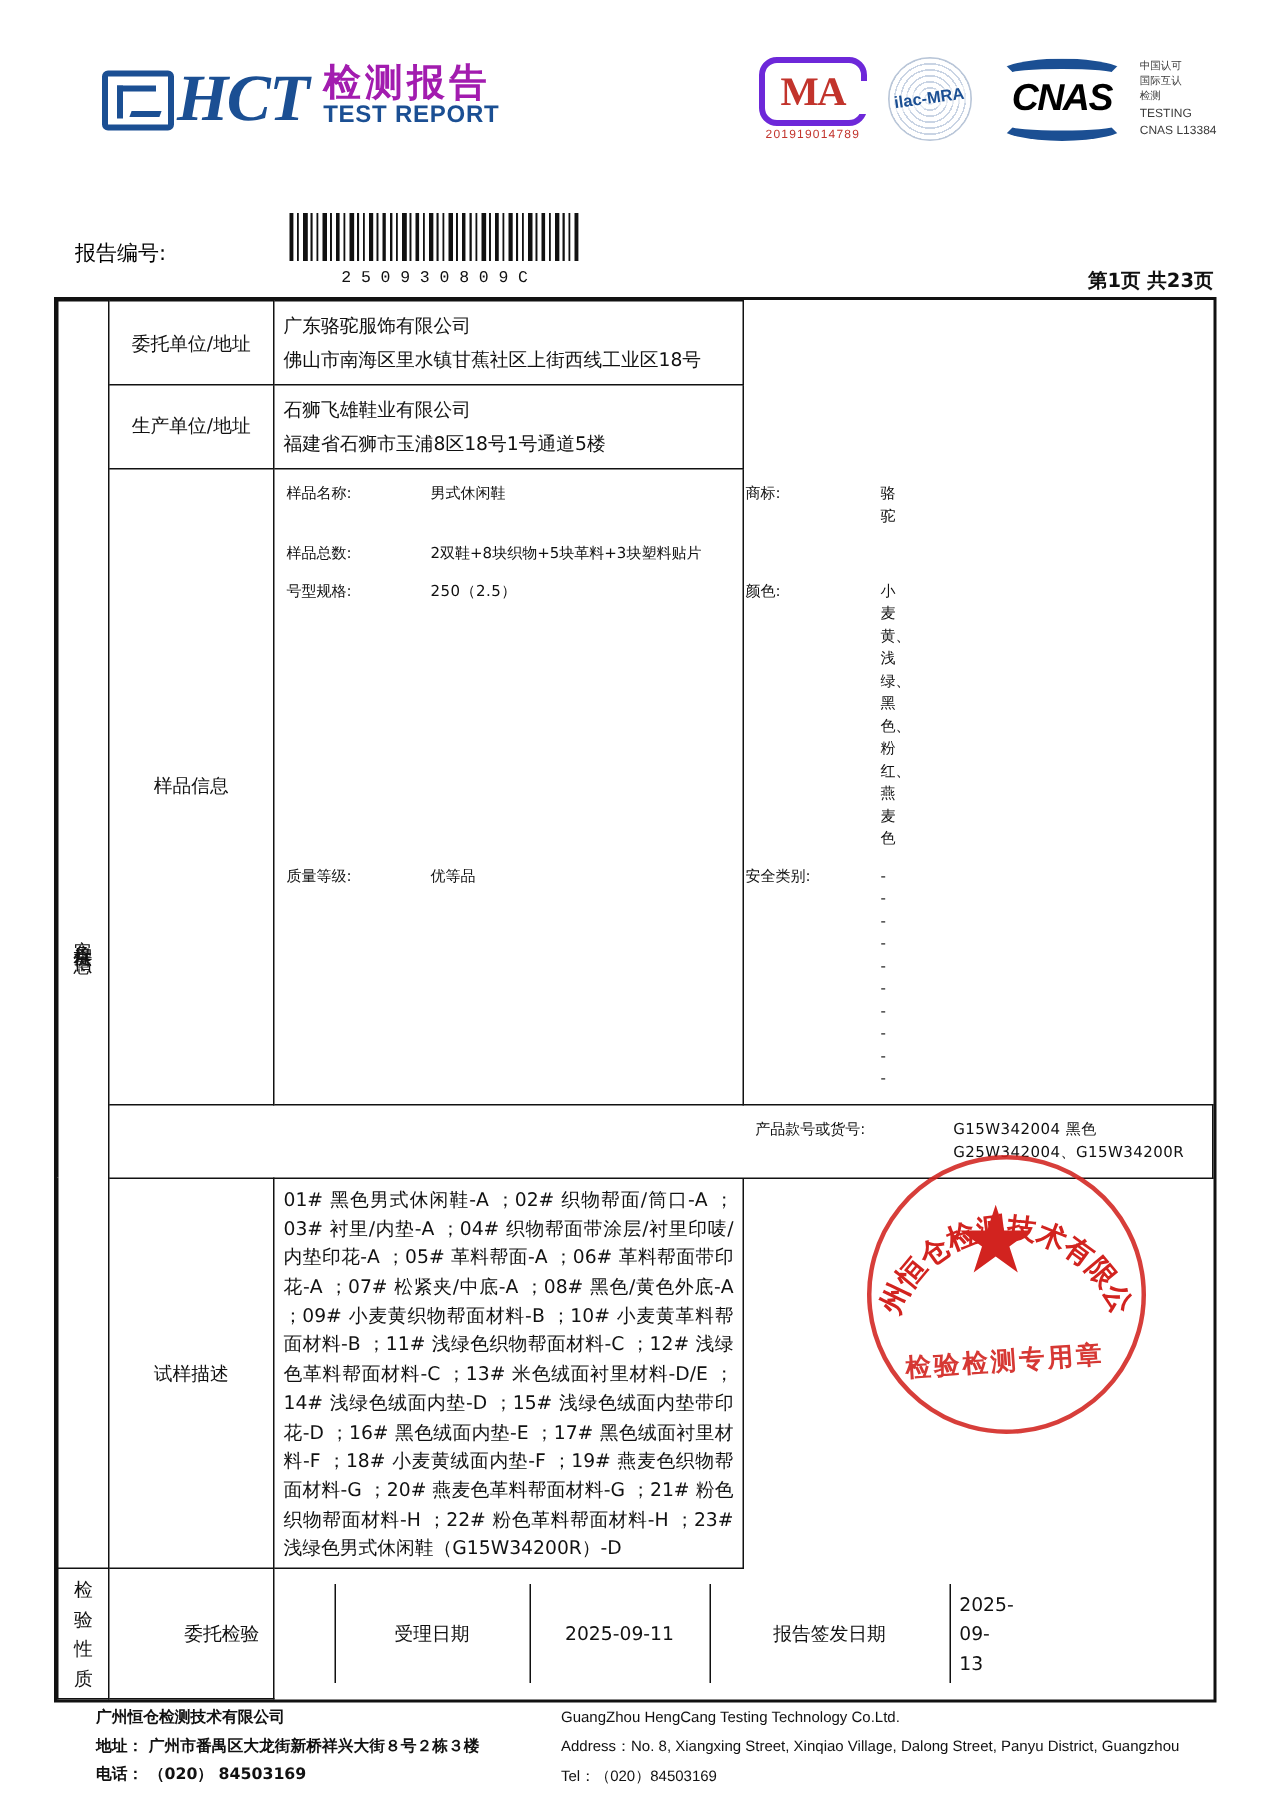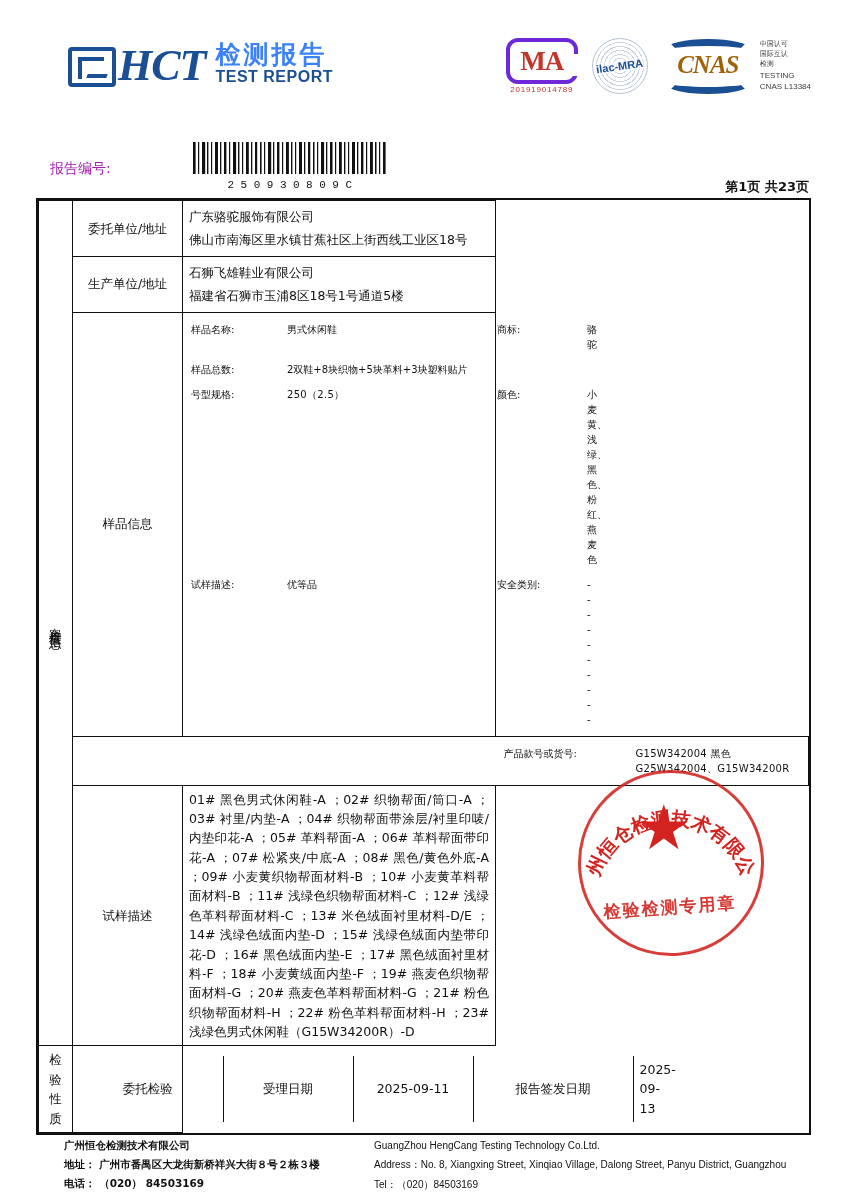--- a/index.html
+++ b/index.html
@@ -27,21 +27,21 @@
     content: ""; position: absolute; right: 5px; bottom: 5px; width: 20px; height: 4px;
     background: #1b4f93; transform: skewX(-20deg);
   }
   .logo-hct {
     font-family: "Liberation Serif", serif; font-style: italic; font-weight: bold;
     font-size: 44px; color: #1b4f93; letter-spacing: -1px; line-height: 0.95; text-align: center;
   }
   .logo-cn-wrap { margin-left: 10px; padding-bottom: 1px; }
   .logo-cn {
     font-family: "DejaVu Sans", sans-serif; font-weight: bold; font-size: 25px;
-    color: #3b82f6; letter-spacing: 3px; line-height: 1.05;
+    color: #a21caf; letter-spacing: 3px; line-height: 1.05;
   }
   .logo-en {
     font-family: "Liberation Sans", sans-serif; font-weight: bold; font-size: 16px;
     color: #1b4f93; letter-spacing: 0.5px; line-height: 1.1;
   }
 
   .certs { position: absolute; right: 36px; top: 38px; display: flex; align-items: center; gap: 14px; }
   .cert-ma { text-align: center; }
   .ma-box {
     width: 72px; height: 46px; border: 4px solid #6d28d9; border-radius: 12px;
@@ -67,31 +67,31 @@
   .cnas-wrap { display: flex; align-items: center; gap: 6px; }
   .cnas-mark { position: relative; width: 92px; height: 52px; }
   .cnas-mark .swoosh-t, .cnas-mark .swoosh-b {
     position: absolute; left: 4px; width: 84px; height: 20px; border-radius: 50%;
     border: 7px solid #1b4f93; border-color: #1b4f93 transparent transparent transparent;
   }
   .cnas-mark .swoosh-t { top: -1px; }
   .cnas-mark .swoosh-b { bottom: -2px; transform: rotate(180deg); }
   .cnas-txt {
     position: absolute; left: 0; top: 11px; width: 92px; text-align: center;
-    font-family: Liberation Serif, serif; font-style: italic; font-weight: bold;
-    font-size: 25px; color: #a16207; letter-spacing: -1px;
+    font-family: Liberation Sans, sans-serif; font-style: italic; font-weight: bold;
+    font-size: 25px; color: #000000; letter-spacing: -1px;
   }
   .cnas-side { font-family: "DejaVu Sans", sans-serif; font-size: 7px; color: #3b3b3b; line-height: 1.45; }
   .cnas-side .en { font-family: "Liberation Sans", sans-serif; font-size: 8px; }
 
   
   .reportno-row { position: relative; height: 56px; margin: 22px 36px 0 36px; }
   .reportno-label {
     position: absolute; left: 14px; top: 18px;
-    font-family: "DejaVu Sans", sans-serif; font-size: 14px; color: #a21caf;
+    font-family: "DejaVu Sans", sans-serif; font-size: 14px; color: #000000;
   }
   .barcode-wrap { position: absolute; left: 155px; top: 0; text-align: center; }
   .barcode { height: 32px; width: 200px; }
   .barcode-num {
     font-family: "Liberation Mono", monospace; font-size: 11px;
     letter-spacing: 6.5px; margin-top: 1px; padding-left: 4px; color: #111;
   }
   .pageno {
     position: absolute; right: 2px; bottom: 2px;
     font-family: "DejaVu Sans", sans-serif; font-size: 13px; font-weight: bold; color: #111;
@@ -300,21 +300,21 @@
               <td class="k">样品总数:</td>
               <td colspan="3">2双鞋+8块织物+5块革料+3块塑料贴片</td>
             </tr>
             <tr>
               <td class="k">号型规格:</td>
               <td class="v1 mono">250（2.5）</td>
               <td class="k2">颜色:</td>
               <td>小麦黄、浅绿、黑色、粉红、燕麦色</td>
             </tr>
             <tr>
-              <td class="k">试样描述:</td>
+              <td class="k">质量等级:</td>
               <td class="v1">优等品</td>
               <td class="k2">安全类别:</td>
               <td>----------</td>
             </tr>
           </tbody>
               </table>
         </td>
       </tr>
 
       <tr>

